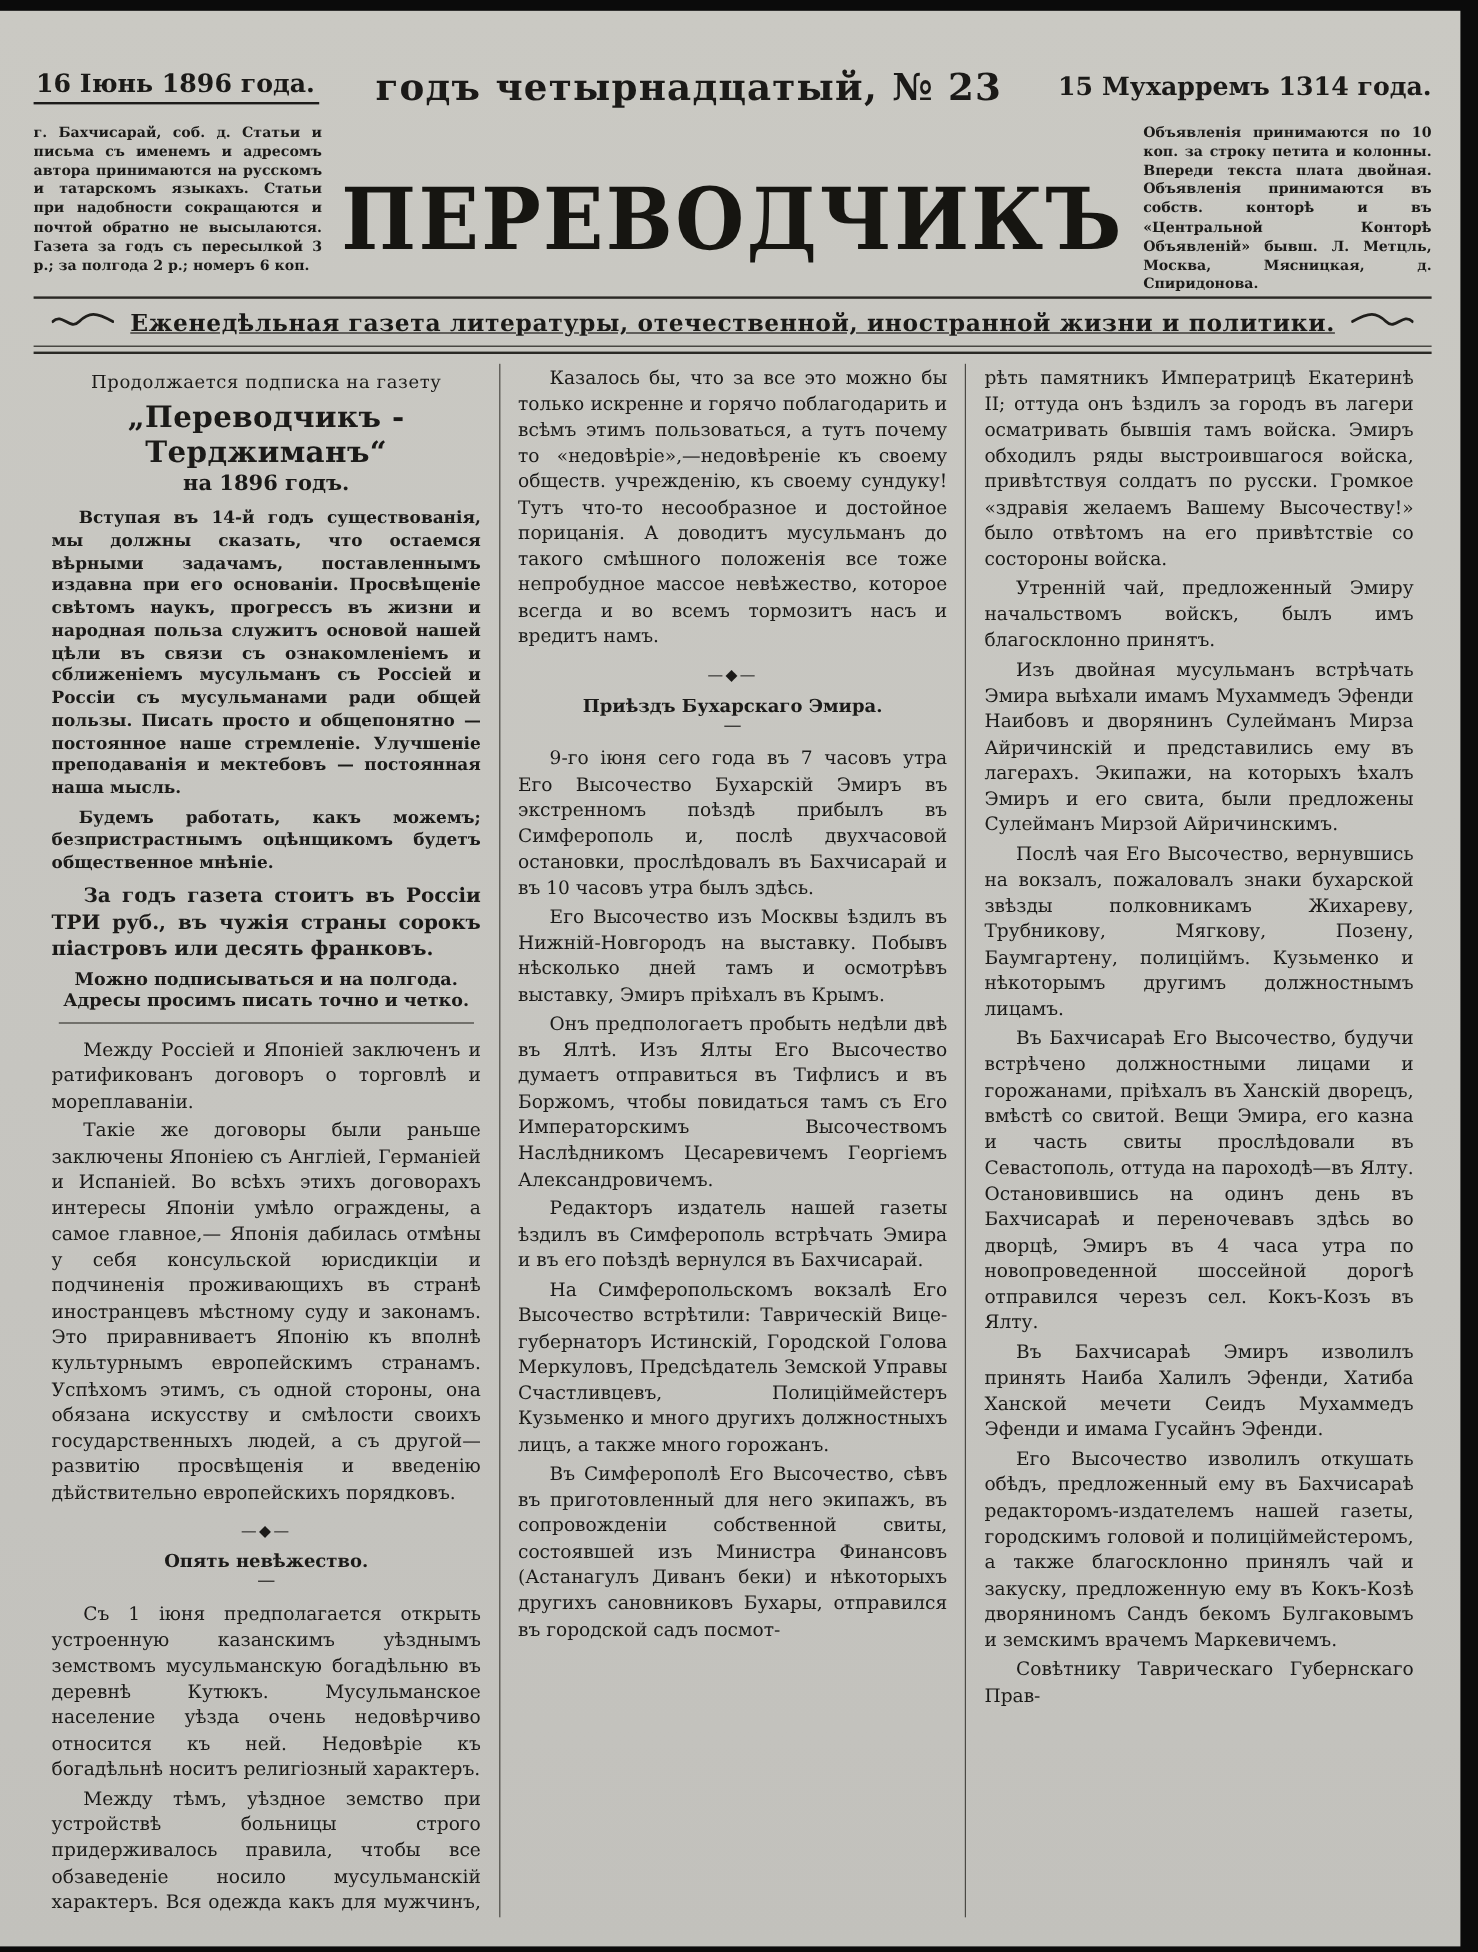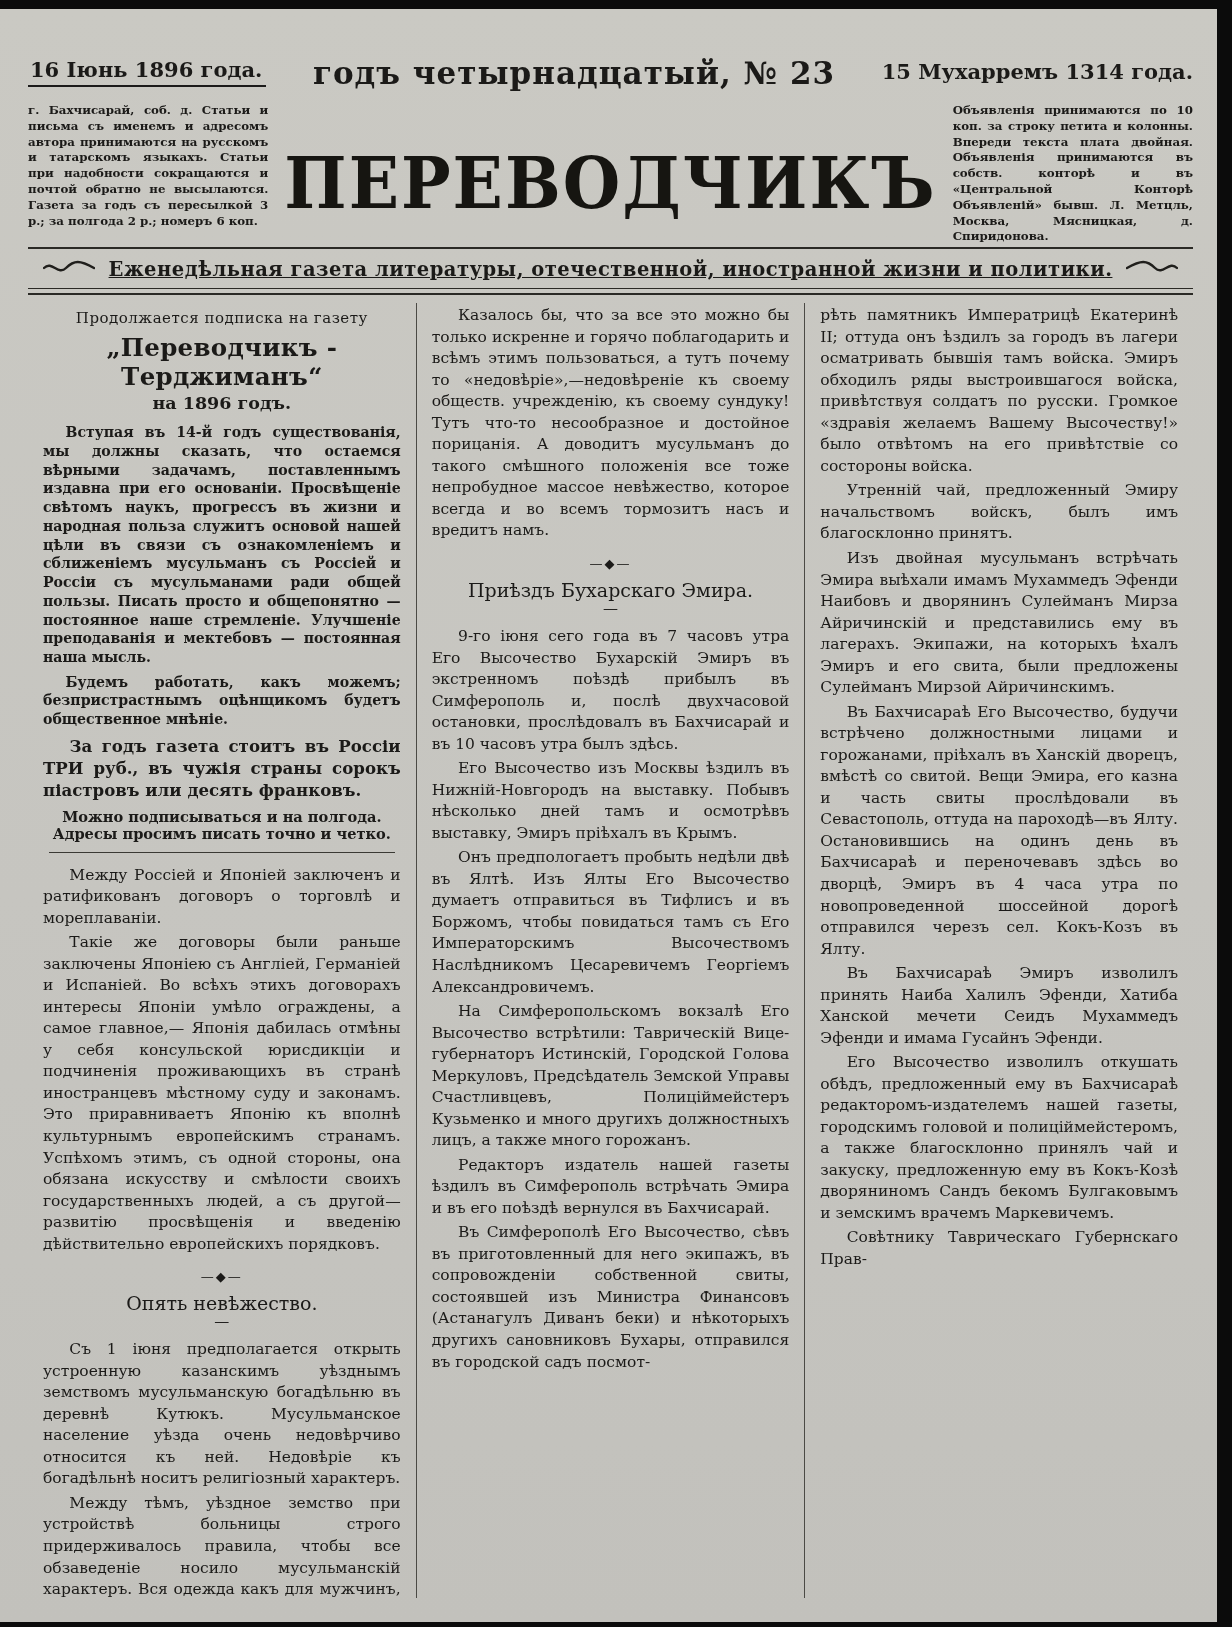--- a/index.html
+++ b/index.html
@@ -44,21 +44,21 @@
 
   .blk{margin:0 0 3px;}
   .blk-para{font-size:15.5px;line-height:1.39;text-align:justify;text-indent:1.7em;}
   .blk-para.flush{text-indent:0;}
   .blk-parabold{font-size:14.1px;font-weight:bold;line-height:1.33;text-align:justify;text-indent:1.6em;margin-bottom:6px;}
   .blk-paraboldlg{font-size:16.6px;font-weight:bold;line-height:1.34;text-align:justify;text-indent:1.6em;margin-bottom:6px;}
   .blk-center{font-size:15px;text-align:center;letter-spacing:.5px;margin-top:4px;}
   .blk-centerbold{font-size:14.6px;font-weight:bold;text-align:center;margin:2px 0 6px;}
   .blk-title{font-size:24.5px;font-weight:bold;text-align:center;margin:6px 0 2px;letter-spacing:.3px;}
   .blk-subtitle{font-size:17.5px;font-weight:bold;text-align:center;margin:0 0 10px;}
-  .blk-heading{font-size:19px;font-weight:normal;text-align:center;margin:8px 0 0;}
+  .blk-heading{font-size:15px;font-weight:bold;text-align:center;margin:8px 0 0;}
   .blk-dash{text-align:center;font-size:15px;line-height:1;margin:0 0 10px;}
   .blk-ornament{text-align:center;font-size:13px;margin:14px 0 4px;letter-spacing:2px;}
   .blk-rule{border-top:1px solid #3a3934;margin:10px 6px 12px;}
 </style>
 </head>
 <body>
 
 <div class="paper">
   <div class="inner">
 
@@ -111,28 +111,29 @@
           <div class="blk blk-para">Между тѣмъ, уѣздное земство при устройствѣ больницы строго придерживалось правила, чтобы все обзаведеніе носило мусульманскій характеръ. Вся одежда какъ для мужчинъ, такъ и для женщинъ шилась татарами</div>
         </div>
       <div class="col">
           <div class="blk blk-para">Казалось бы, что за все это можно бы только искренне и горячо поблагодарить и всѣмъ этимъ пользоваться, а тутъ почему то «недовѣріе»,—недовѣреніе къ своему обществ. учрежденію, къ своему сундуку! Тутъ что-то несообразное и достойное порицанія. А доводитъ мусульманъ до такого смѣшного положенія все тоже непробудное массое невѣжество, которое всегда и во всемъ тормозитъ насъ и вредитъ намъ.</div>
           <div class="blk blk-ornament">—◆—</div>
           <div class="blk blk-heading">Приѣздъ Бухарскаго Эмира.</div>
           <div class="blk blk-dash">—</div>
           <div class="blk blk-para">9-го іюня сего года въ 7 часовъ утра Его Высочество Бухарскій Эмиръ въ экстренномъ поѣздѣ прибылъ въ Симферополь и, послѣ двухчасовой остановки, прослѣдовалъ въ Бахчисарай и въ 10 часовъ утра былъ здѣсь.</div>
           <div class="blk blk-para">Его Высочество изъ Москвы ѣздилъ въ Нижній-Новгородъ на выставку. Побывъ нѣсколько дней тамъ и осмотрѣвъ выставку, Эмиръ пріѣхалъ въ Крымъ.</div>
           <div class="blk blk-para">Онъ предпологаетъ пробыть недѣли двѣ въ Ялтѣ. Изъ Ялты Его Высочество думаетъ отправиться въ Тифлисъ и въ Боржомъ, чтобы повидаться тамъ съ Его Императорскимъ Высочествомъ Наслѣдникомъ Цесаревичемъ Георгіемъ Александровичемъ.</div>
+          <div class="blk blk-para">Редакторъ издатель нашей газеты ѣздилъ въ Симферополь встрѣчать Эмира и въ его поѣздѣ вернулся въ Бахчисарай.</div>
           <div class="blk blk-para">На Симферопольскомъ вокзалѣ Его Высочество встрѣтили: Таврическій Вице-губернаторъ Истинскій, Городской Голова Меркуловъ, Предсѣдатель Земской Управы Счастливцевъ, Полиціймейстеръ Кузьменко и много другихъ должностныхъ лицъ, а также много горожанъ.</div>
-          <div class="blk blk-para">Редакторъ издатель нашей газеты ѣздилъ въ Симферополь встрѣчать Эмира и въ его поѣздѣ вернулся въ Бахчисарай.</div>
           <div class="blk blk-para">Въ Симферополѣ Его Высочество, сѣвъ въ приготовленный для него экипажъ, въ сопровожденіи собственной свиты, состоявшей изъ Министра Финансовъ (Астанагулъ Диванъ беки) и нѣкоторыхъ другихъ сановниковъ Бухары, отправился въ городской садъ посмот-</div>
         </div>
       <div class="col">
           <div class="blk blk-para flush">рѣть памятникъ Императрицѣ Екатеринѣ II; оттуда онъ ѣздилъ за городъ въ лагери осматривать бывшія тамъ войска. Эмиръ обходилъ ряды выстроившагося войска, привѣтствуя солдатъ по русски. Громкое «здравія желаемъ Вашему Высочеству!» было отвѣтомъ на его привѣтствіе со состороны войска.</div>
           <div class="blk blk-para">Утренній чай, предложенный Эмиру начальствомъ войскъ, былъ имъ благосклонно принятъ.</div>
           <div class="blk blk-para">Изъ двойная мусульманъ встрѣчать Эмира выѣхали имамъ Мухаммедъ Эфенди Наибовъ и дворянинъ Сулейманъ Мирза Айричинскій и представились ему въ лагерахъ. Экипажи, на которыхъ ѣхалъ Эмиръ и его свита, были предложены Сулейманъ Мирзой Айричинскимъ.</div>
+          <div class="blk blk-para">Послѣ чая Его Высочество, вернувшись на вокзалъ, пожаловалъ знаки бухарской звѣзды полковникамъ Жихареву, Трубникову, Мягкову, Позену, Баумгартену, полиціймъ. Кузьменко и нѣкоторымъ другимъ должностнымъ лицамъ.</div>
           <div class="blk blk-para">Въ Бахчисараѣ Его Высочество, будучи встрѣчено должностными лицами и горожанами, пріѣхалъ въ Ханскій дворецъ, вмѣстѣ со свитой. Вещи Эмира, его казна и часть свиты прослѣдовали въ Севастополь, оттуда на пароходѣ—въ Ялту. Остановившись на одинъ день въ Бахчисараѣ и переночевавъ здѣсь во дворцѣ, Эмиръ въ 4 часа утра по новопроведенной шоссейной дорогѣ отправился черезъ сел. Кокъ-Козъ въ Ялту.</div>
           <div class="blk blk-para">Въ Бахчисараѣ Эмиръ изволилъ принять Наиба Халилъ Эфенди, Хатиба Ханской мечети Сеидъ Мухаммедъ Эфенди и имама Гусайнъ Эфенди.</div>
           <div class="blk blk-para">Его Высочество изволилъ откушать обѣдъ, предложенный ему въ Бахчисараѣ редакторомъ-издателемъ нашей газеты, городскимъ головой и полиціймейстеромъ, а также благосклонно принялъ чай и закуску, предложенную ему въ Кокъ-Козѣ дворяниномъ Сандъ бекомъ Булгаковымъ и земскимъ врачемъ Маркевичемъ.</div>
           <div class="blk blk-para">Совѣтнику Таврическаго Губернскаго Прав-</div>
         </div>
     </div>
 
   </div>
 </div>
 

